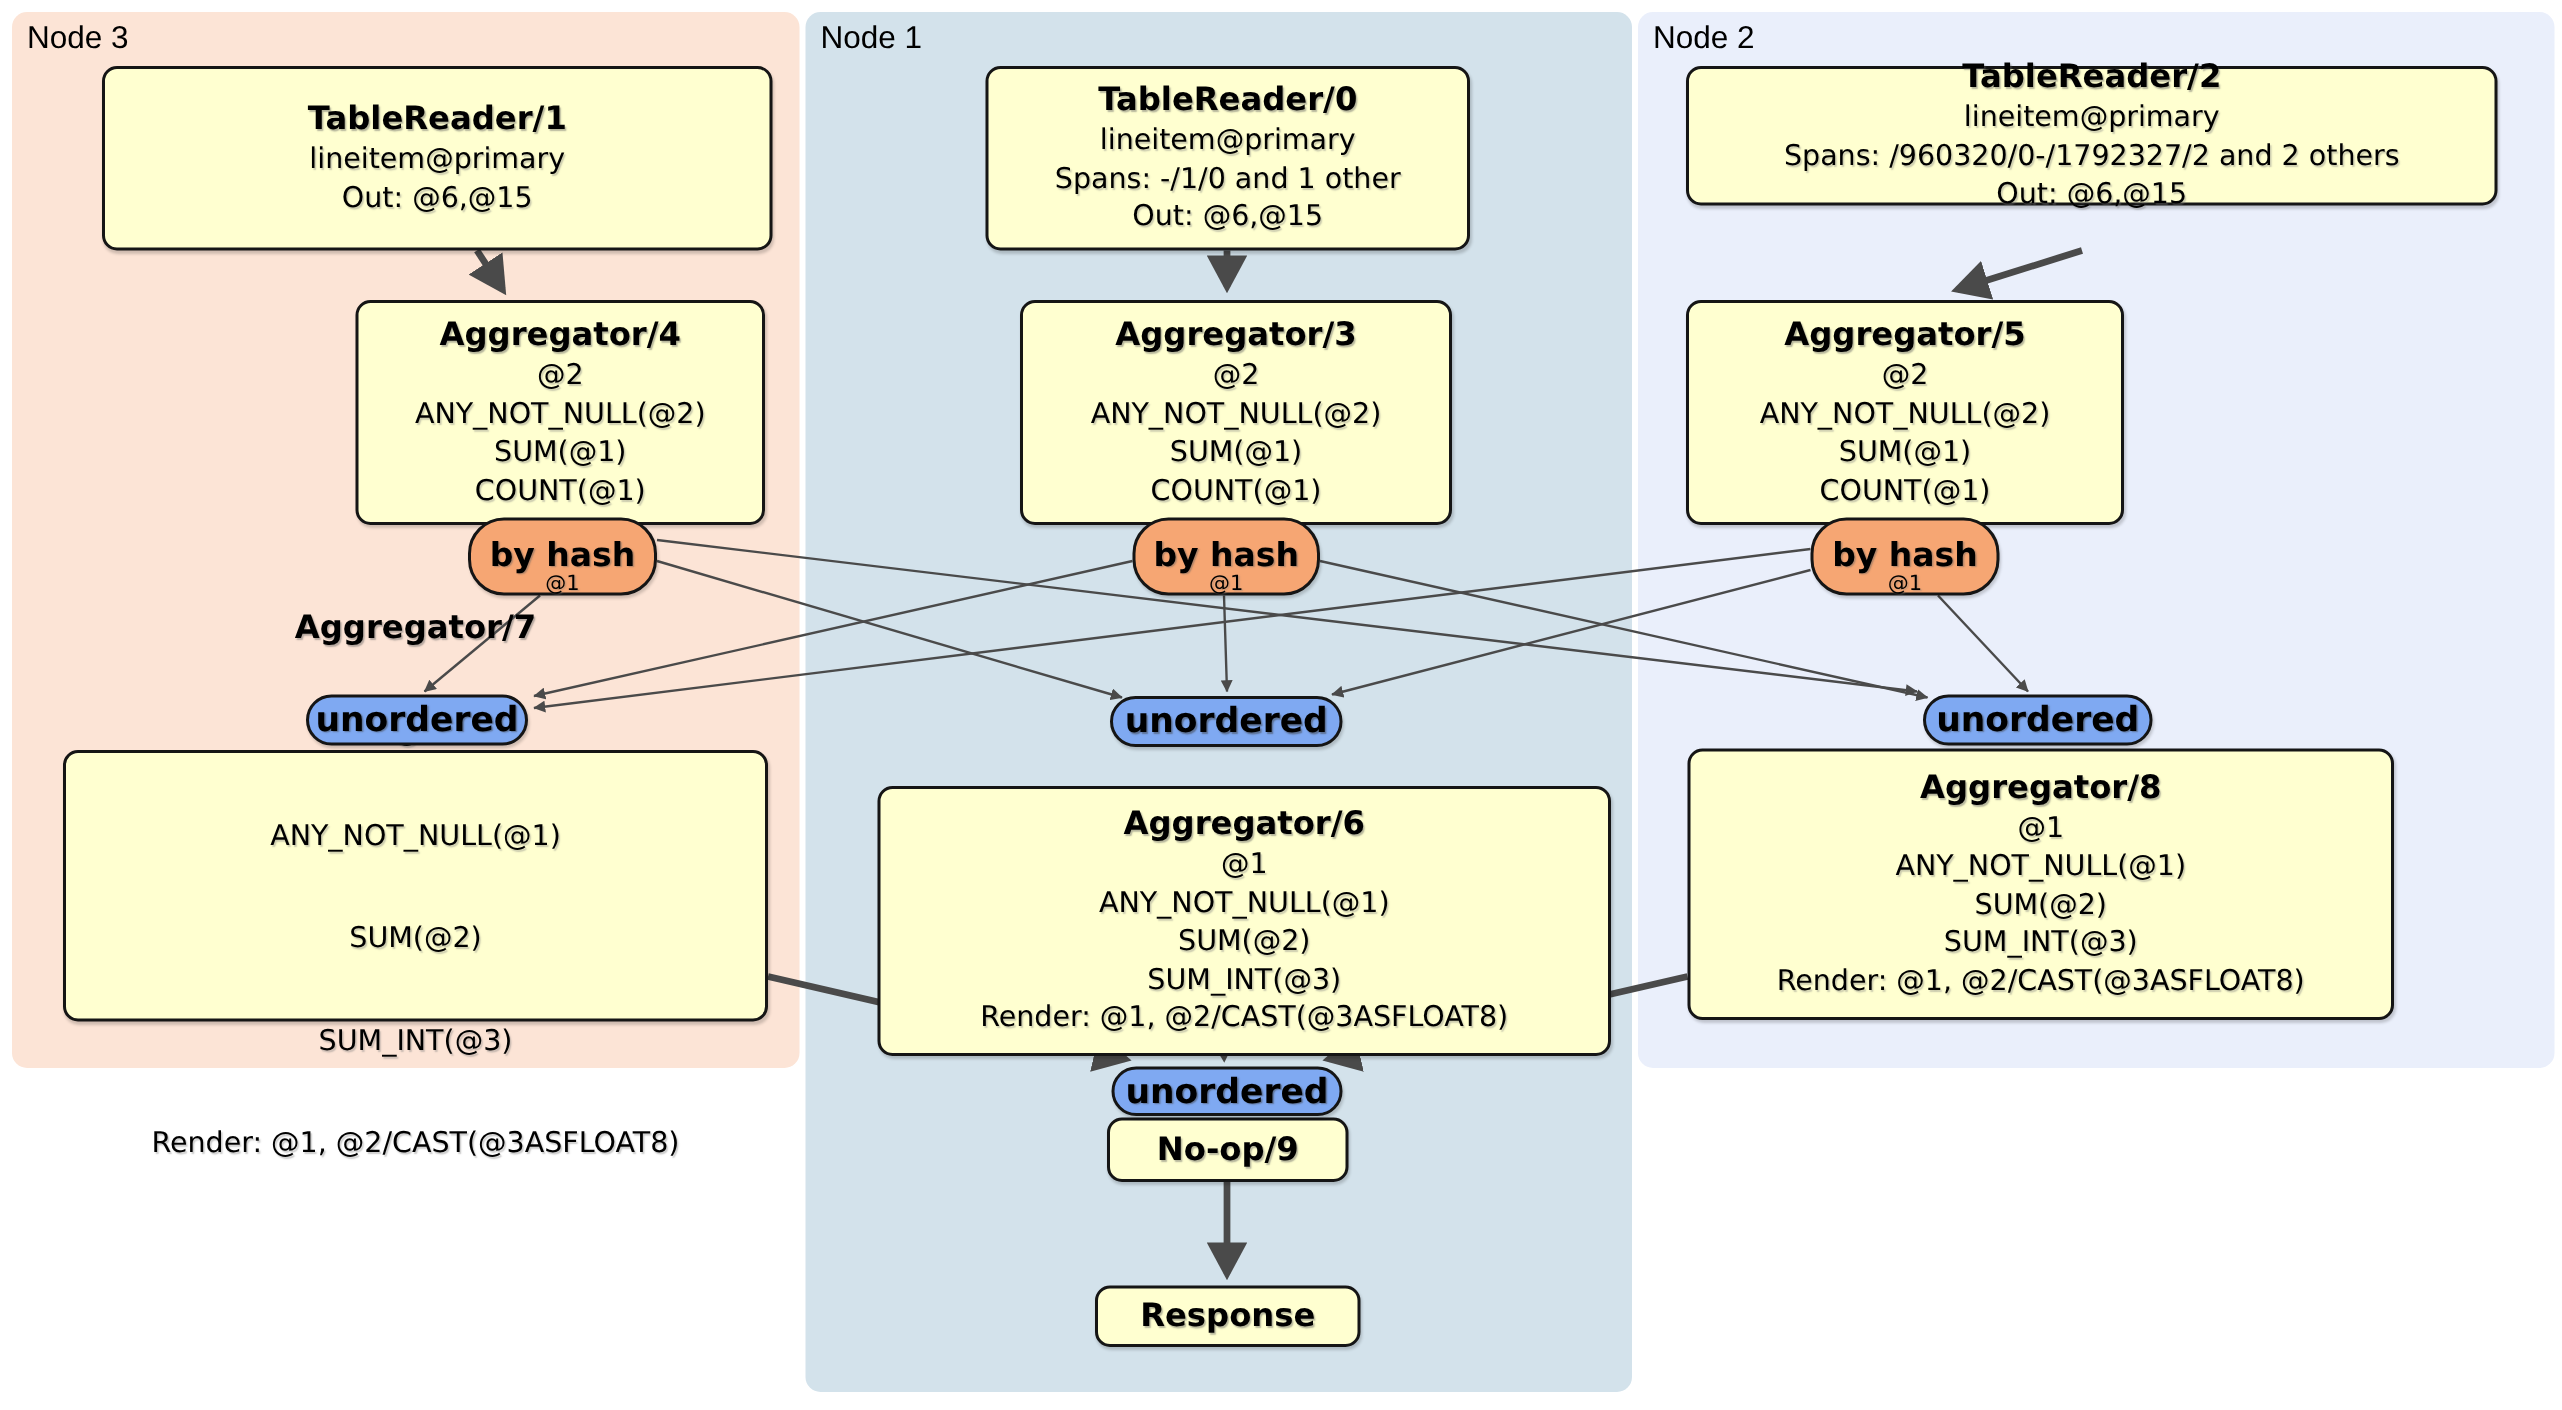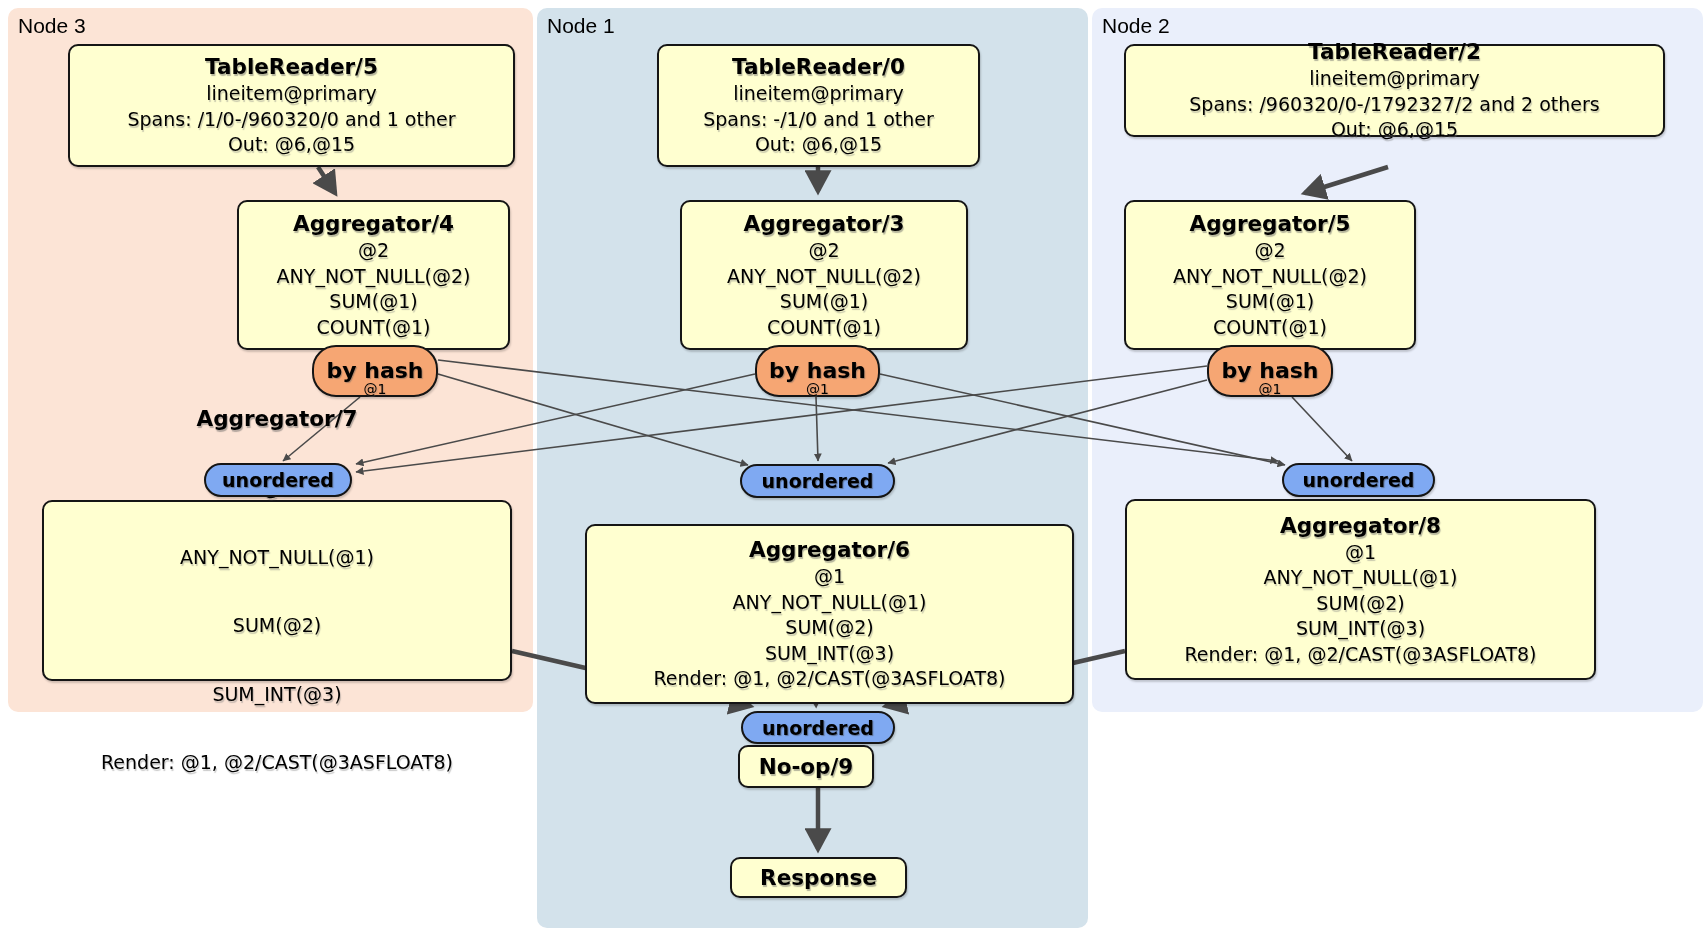--- a/index.html
+++ b/index.html
@@ -57,21 +57,21 @@
   .router .rlabel{font-size:22px;font-weight:bold;line-height:21px;text-shadow:1px 1px 1px rgba(90,90,90,0.45);margin-top:15px;}
   .router .rdetail{font-size:14px;line-height:17px;text-shadow:1px 1px 1px rgba(120,120,120,0.4);}
   .sync{
     position:absolute;
     z-index:4;
     background:#7fa9f2;
     border:2px solid #151515;
     border-radius:18px;
     box-sizing:border-box;
     display:flex;align-items:center;justify-content:center;
-    font-size:19px;font-weight:bold;
+    font-size:23px;font-weight:bold;
     text-shadow:1px 1px 1px rgba(60,60,60,0.5);
     box-shadow:1px 2px 2px rgba(0,0,0,0.18);
   }
   .bigtitle{font-size:22px;}
 </style>
 </head>
 <body>
 
 <div class="canvas">
 
@@ -110,23 +110,22 @@
       <line x1="818" y1="167" x2="818" y2="191" marker-end="url(#athick)"></line>
       <line x1="1388" y1="167" x2="1305" y2="193" marker-end="url(#athick)"></line>
       <line x1="512" y1="651" x2="750" y2="706" marker-end="url(#athick)"></line>
       <line x1="815" y1="681" x2="816" y2="704" marker-end="url(#athick)"></line>
       <line x1="1125" y1="651" x2="886" y2="706" marker-end="url(#athick)"></line>
       <line x1="818" y1="788" x2="818" y2="849" marker-end="url(#athick)"></line>
     </g>
   </svg>
 
   <div class="proc" style="left:68px;top:44px;width:447px;height:123px;">
-    <div class="title">TableReader/5</div>
+    <div class="title">TableReader/1</div>
     <div class="line">lineitem@primary</div>
-    <div class="line">Spans: /1/0-/960320/0 and 1 other</div>
     <div class="line">Out: @6,@15</div>
   </div>
   <div class="proc" style="left:657px;top:44px;width:323px;height:123px;text-align:center;">
     <div class="title">TableReader/0</div>
     <div class="line">lineitem@primary</div>
     <div class="line">Spans: -/1/0 and 1 other</div>
     <div class="line">Out: @6,@15</div>
   </div>
   <div class="proc" style="left:1124px;top:44px;width:541px;height:93px;">
     <div class="title">TableReader/2</div>
@@ -201,20 +200,20 @@
     <div class="line">@1</div>
     <div class="line">ANY_NOT_NULL(@1)</div>
     <div class="line">SUM(@2)</div>
     <div class="line">SUM_INT(@3)</div>
     <div class="line">Render: @1, @2/CAST(@3ASFLOAT8)</div>
   </div>
 
   <div class="sync" style="left:741px;top:711px;width:154px;height:33px;">
     <span>unordered</span>
   </div>
-  <div class="proc" style="left:738px;top:745px;width:136px;height:43px;">
+  <div class="proc" style="left:738px;top:745px;width:161px;height:43px;">
     <div class="title bigtitle">No-op/9</div>
   </div>
   <div class="proc" style="left:730px;top:857px;width:177px;height:41px;">
     <div class="title bigtitle">Response</div>
   </div>
 
 </div>
 
 </body></html>

